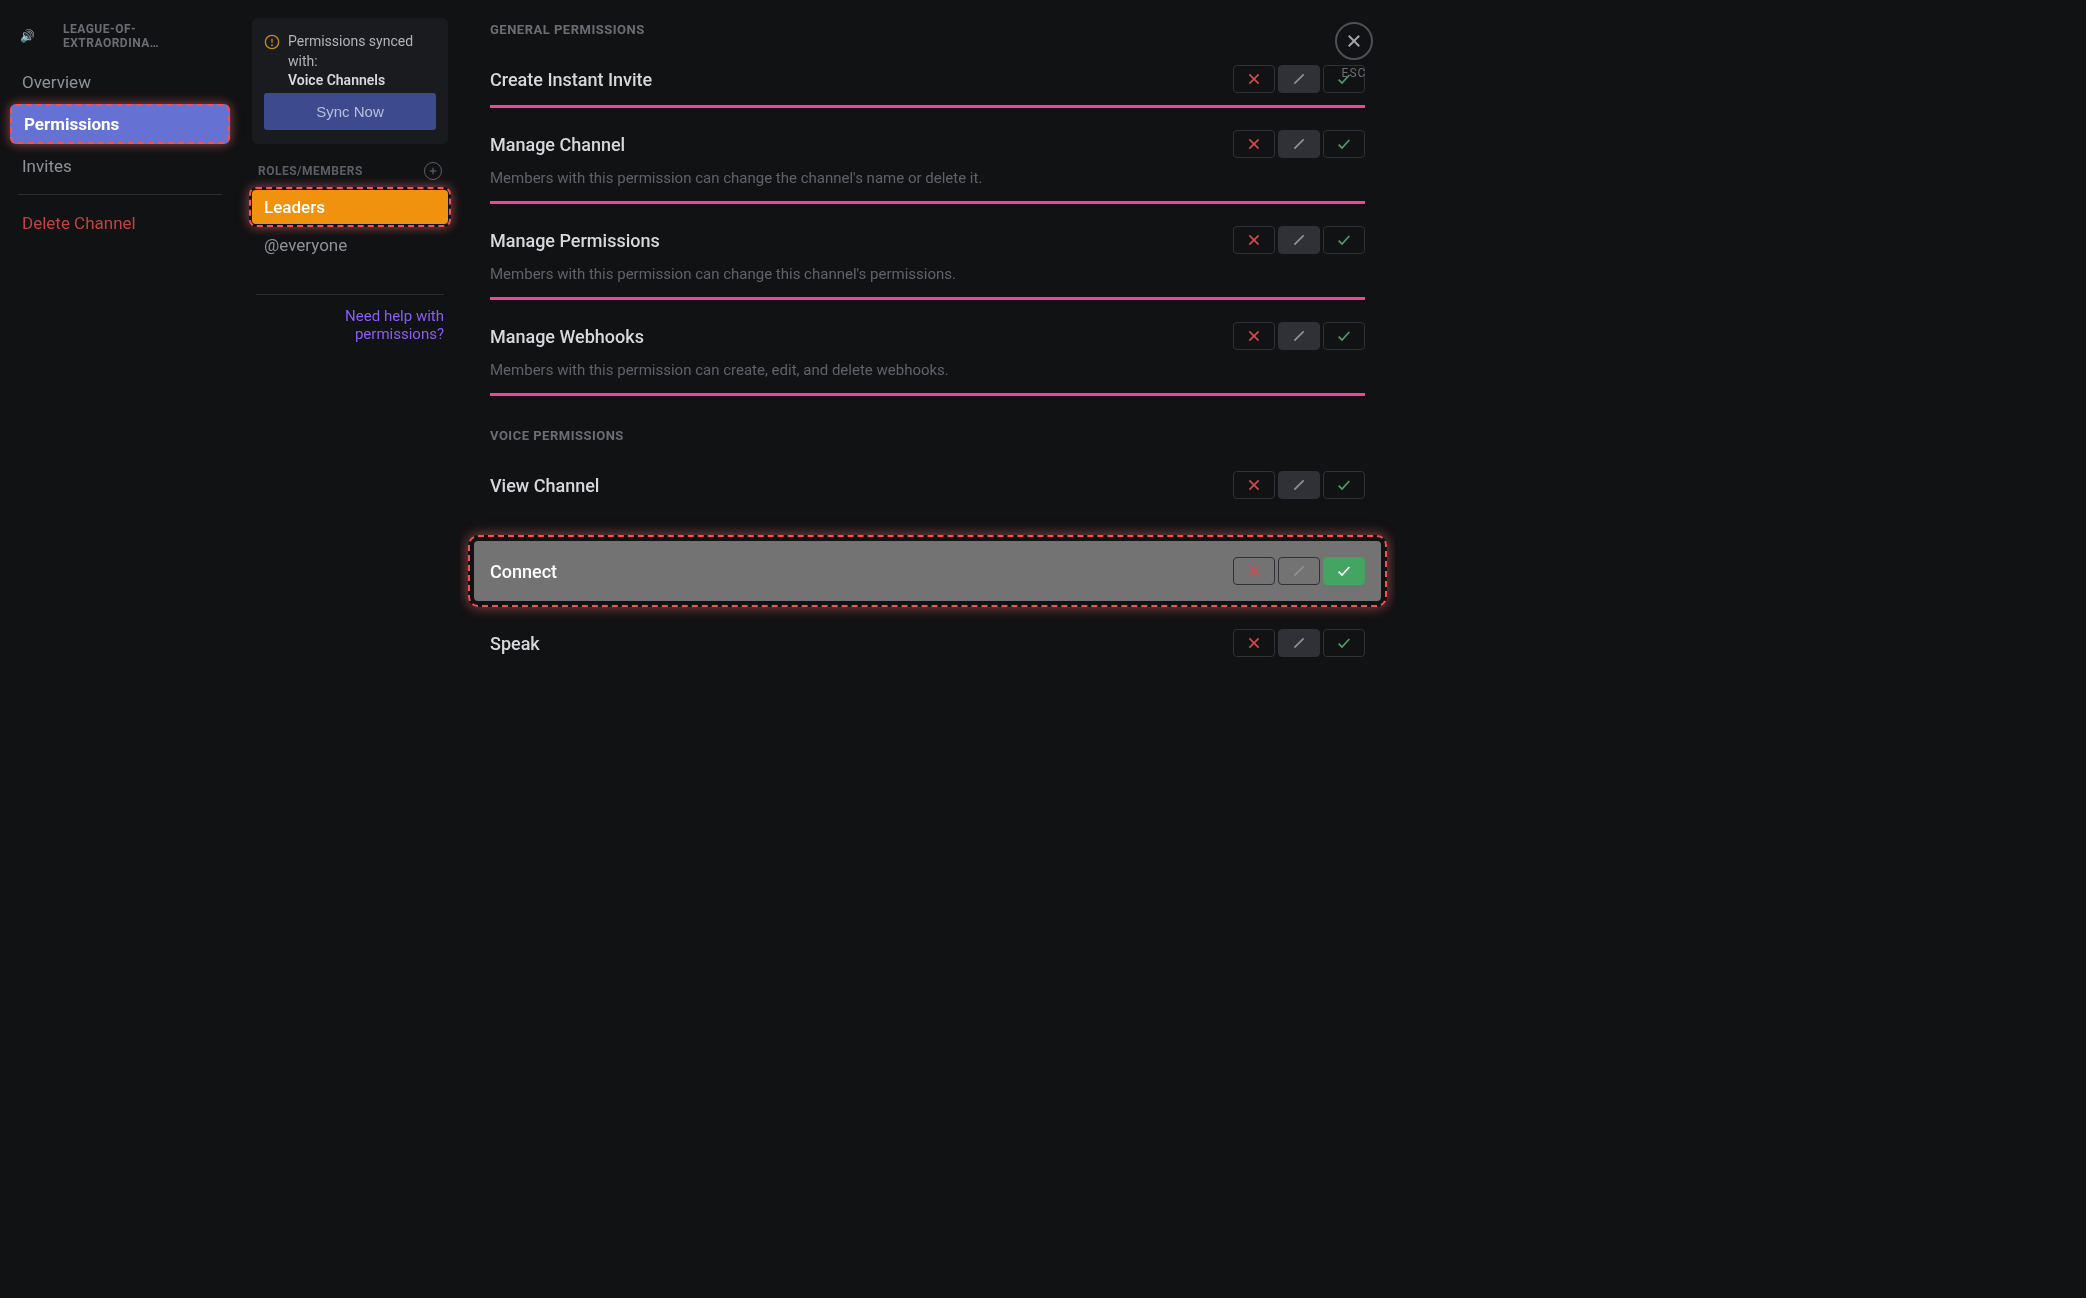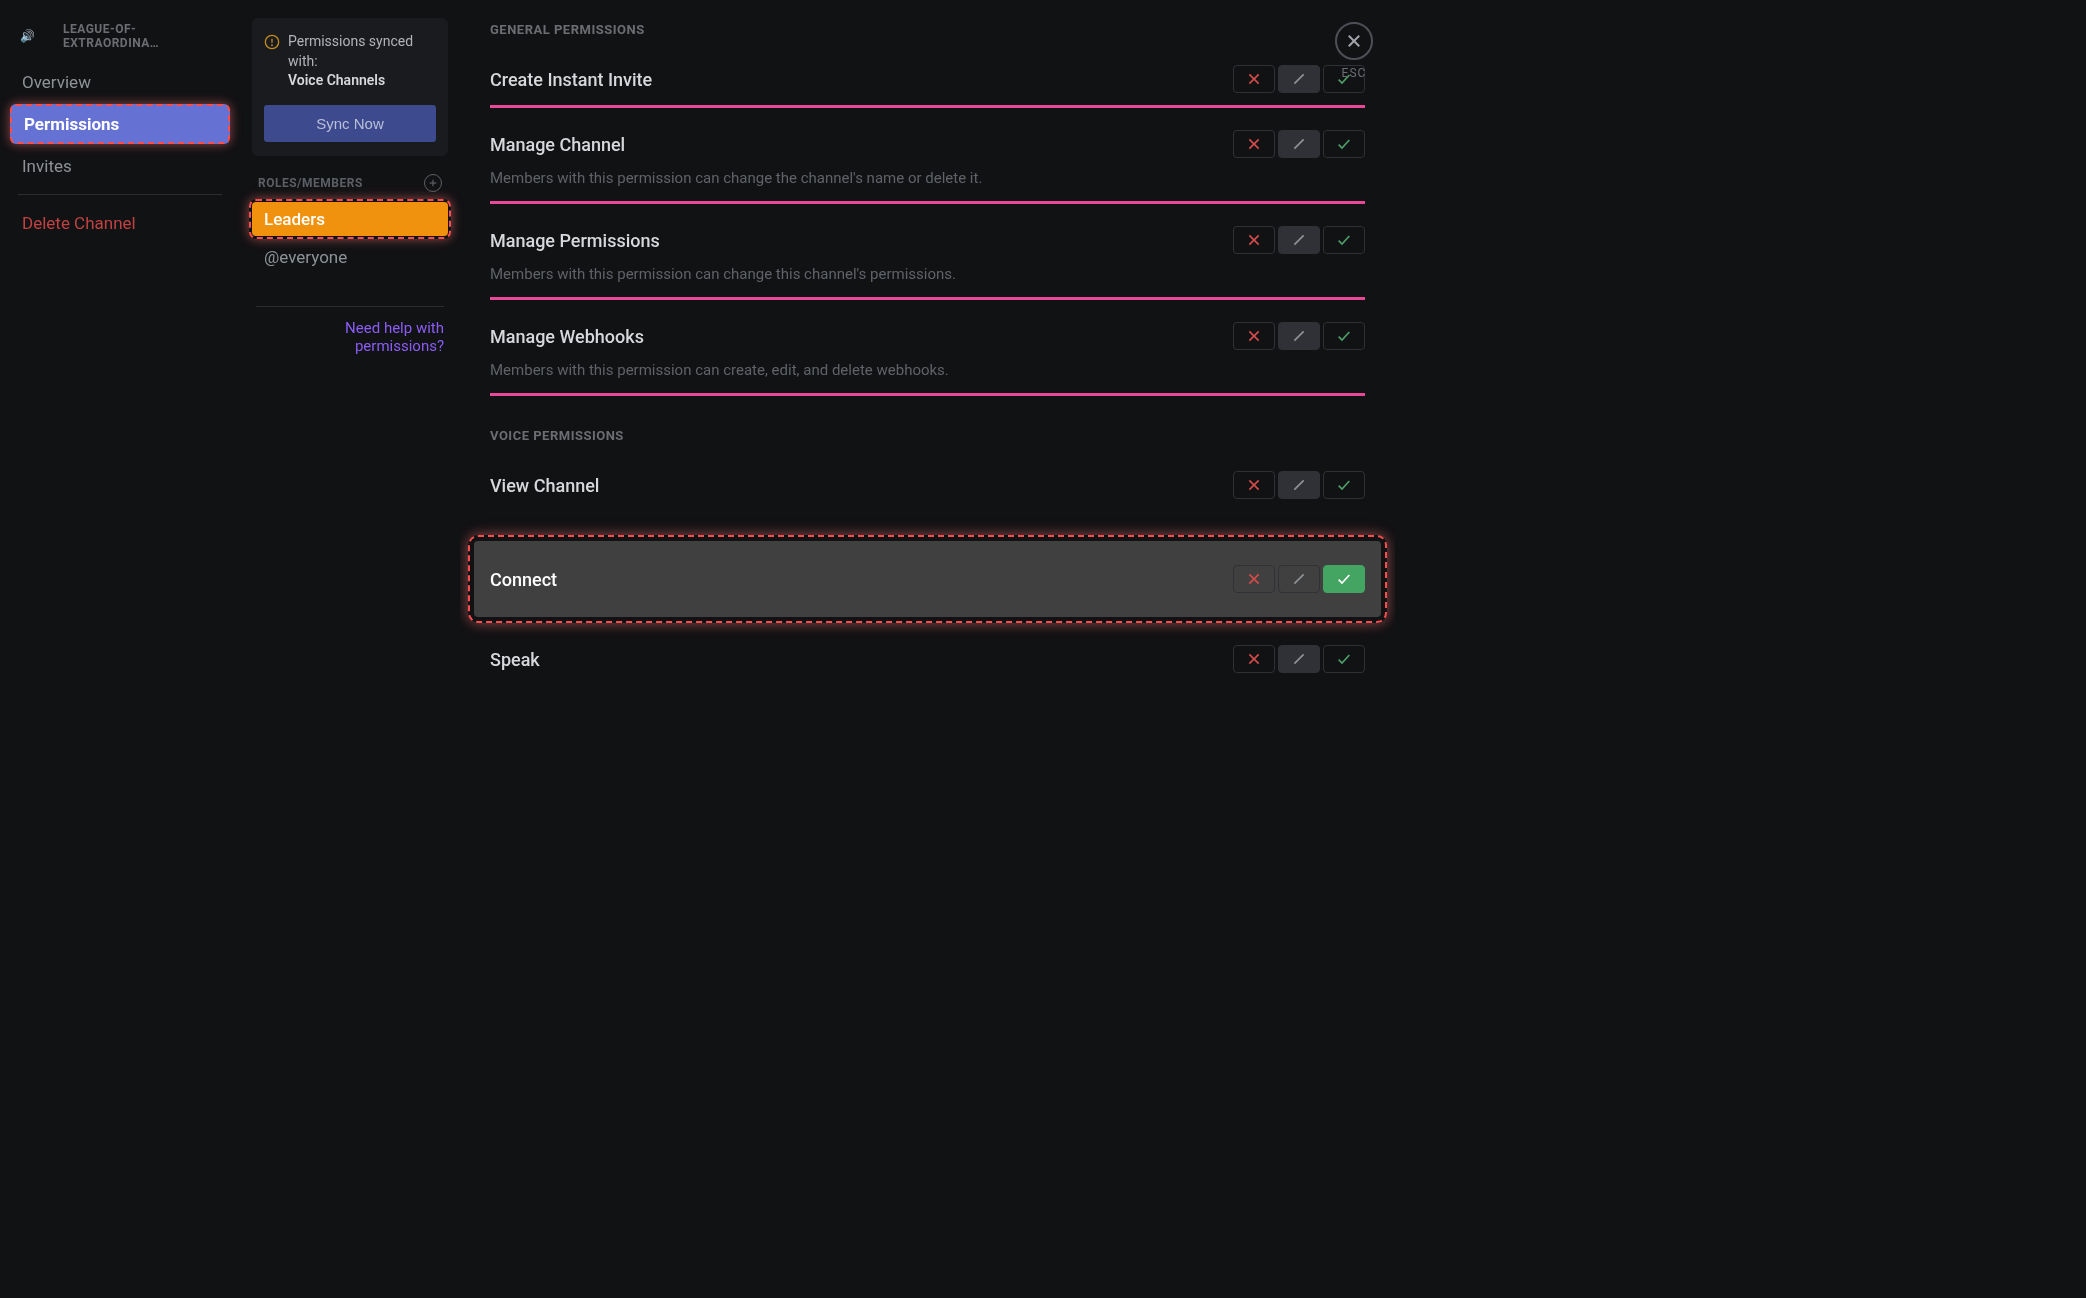--- a/index.html
+++ b/index.html
@@ -71,21 +71,21 @@
     }
     .sync-card {
       background: #1a1b1e;
       border-radius: 6px;
       padding: 14px 12px;
       margin-bottom: 18px;
     }
     .sync-header {
       display: flex;
       gap: 8px;
-      margin-bottom: 14px;
+      margin-bottom: 2px;
     }
     .sync-warn-icon {
       color: #c28b1f;
       font-size: 14px;
       flex-shrink: 0;
       margin-top: 2px;
     }
     .sync-text { font-size: 14px; color: #b0b3b8; line-height: 1.4; }
     .sync-text .bold { color: #d6d8db; font-weight: 600; display: block; }
     .sync-btn {
@@ -214,23 +214,23 @@
     .toggle-btn svg { width: 16px; height: 16px; }
     .toggle-deny svg { stroke: #d24b4b; }
     .toggle-neutral svg { stroke: #8e9297; }
     .toggle-allow svg { stroke: #4f9e6a; }
     .toggle-btn.allow-active svg { stroke: #ffffff; }
 
     .voice-section { margin-top: 32px; }
 
     .connect-highlight {
       position: relative;
-      background: #404040;
+      background: #737373;
       border-radius: 4px;
-      padding: 24px 16px;
+      padding: 16px 16px;
       margin: 30px -16px 18px -16px;
     }
     .connect-highlight::after {
       content: "";
       position: absolute;
       inset: -6px;
       border: 2px dashed #ff4d4d;
       border-radius: 10px;
       box-shadow: 0 0 12px rgba(255,120,120,0.35), 0 0 16px rgba(255,120,120,0.25);
       pointer-events: none;

